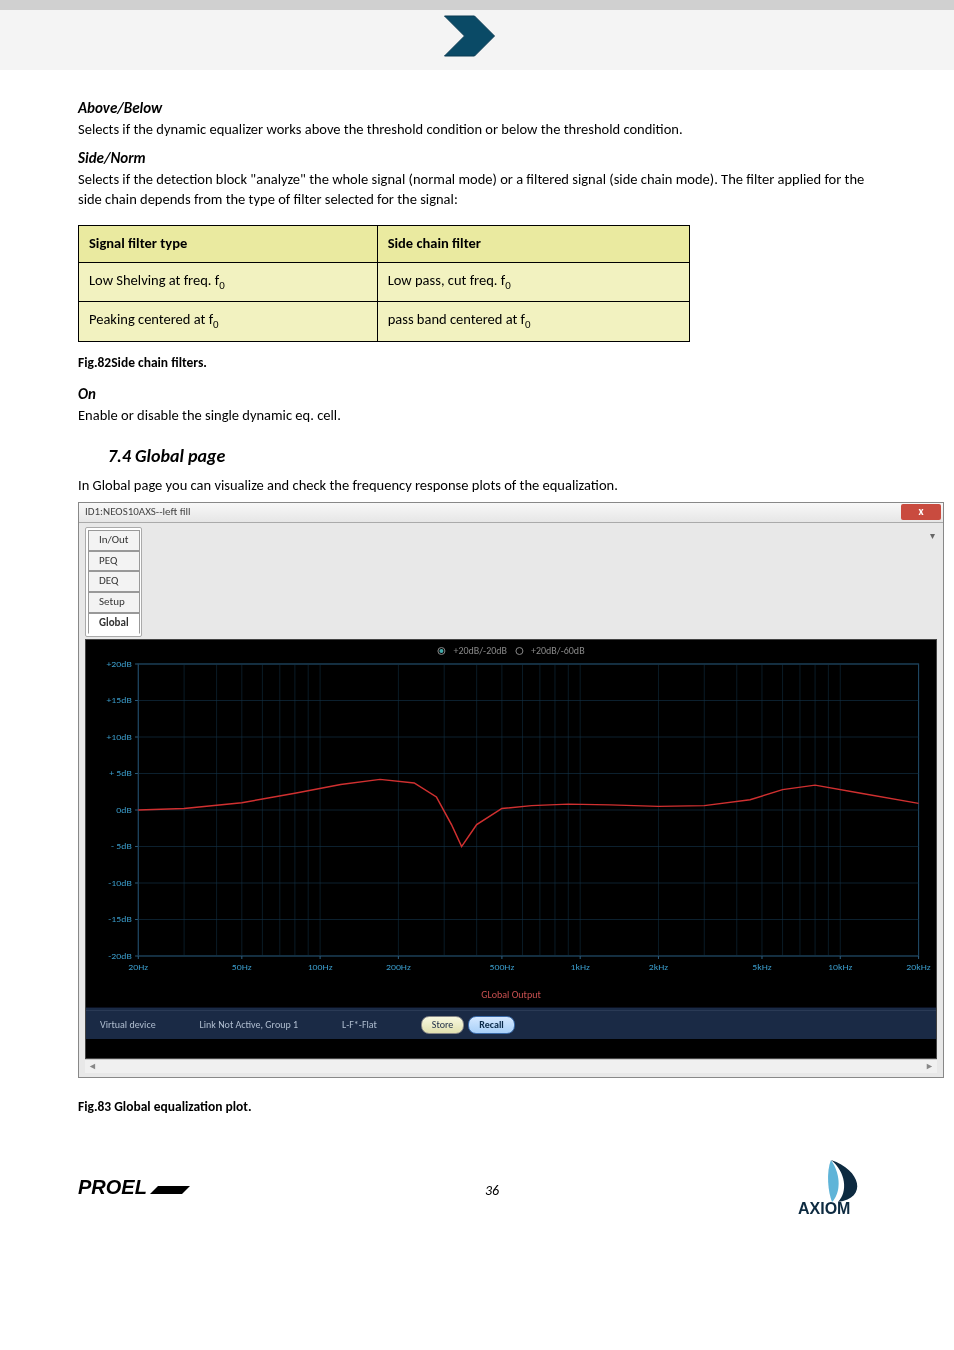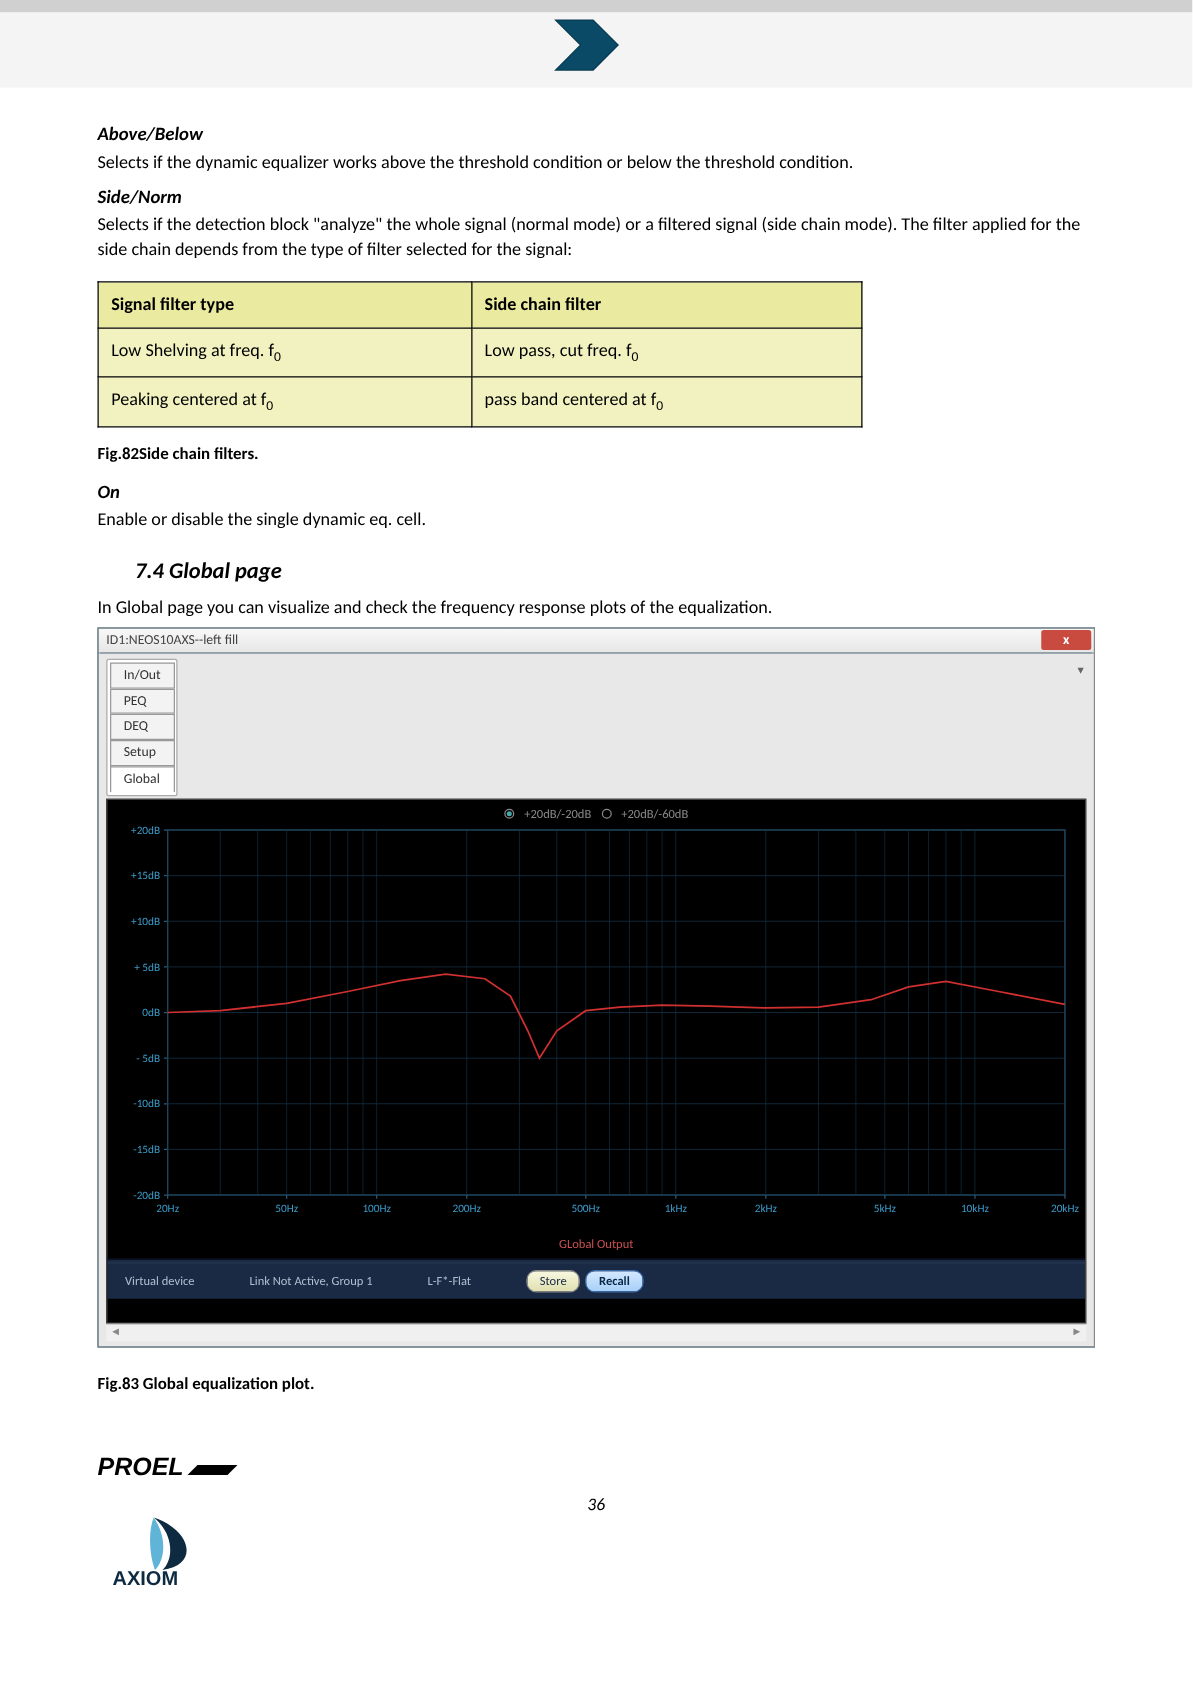--- a/index.html
+++ b/index.html
@@ -69,24 +69,24 @@
   }
   .sub { font-size: 0.75em; vertical-align: sub; }
   .caption {
     font-weight: bold;
     font-size: 13.5px;
     margin-top: 12px;
     margin-bottom: 12px;
   }
   .screenshot {
     border: 1px solid #888;
-    width: 798px;
+    width: 866px;
     margin-top: 4px;
     margin-bottom: 20px;
-    background: #0c4a6e;
+    background: #eab308;
     box-shadow: 0 0 0 1px #ccc inset;
   }
   .win-title {
     background: linear-gradient(#f8f8f8,#e6e6e6);
     border-bottom: 1px solid #aaa;
     height: 20px;
     display: flex;
     align-items: center;
     justify-content: space-between;
     padding: 0 2px 0 6px;
@@ -125,21 +125,21 @@
     font-size: 11px;
     padding: 2px 10px;
     border: 1px solid #999;
     background: #f3f3f3;
     color: #333;
     cursor: pointer;
     margin-right: -1px;
   }
   .tab.active {
     background: #fff;
-    font-weight: normal;
+    font-weight: bold;
     border-bottom-color: #fff;
   }
   .pin-icon {
     position: absolute;
     right: 8px;
     top: 6px;
     font-size: 10px;
     color: #666;
   }
   .chart-area {
@@ -233,23 +233,23 @@
   .scroll-bar::after {
     content: "►";
     position: absolute;
     right: 3px;
     top: 0;
     font-size: 9px;
     color: #888;
   }
   .footer {
     display: flex;
+    align-items: center;
     justify-content: space-between;
     padding: 10px 78px 20px 78px;
-    flex-direction: column;
   }
   .page-num {
     font-style: italic;
     font-size: 14px;
     text-align: center;
     flex: 1;
   }
 </style>
 </head>
 <body>

